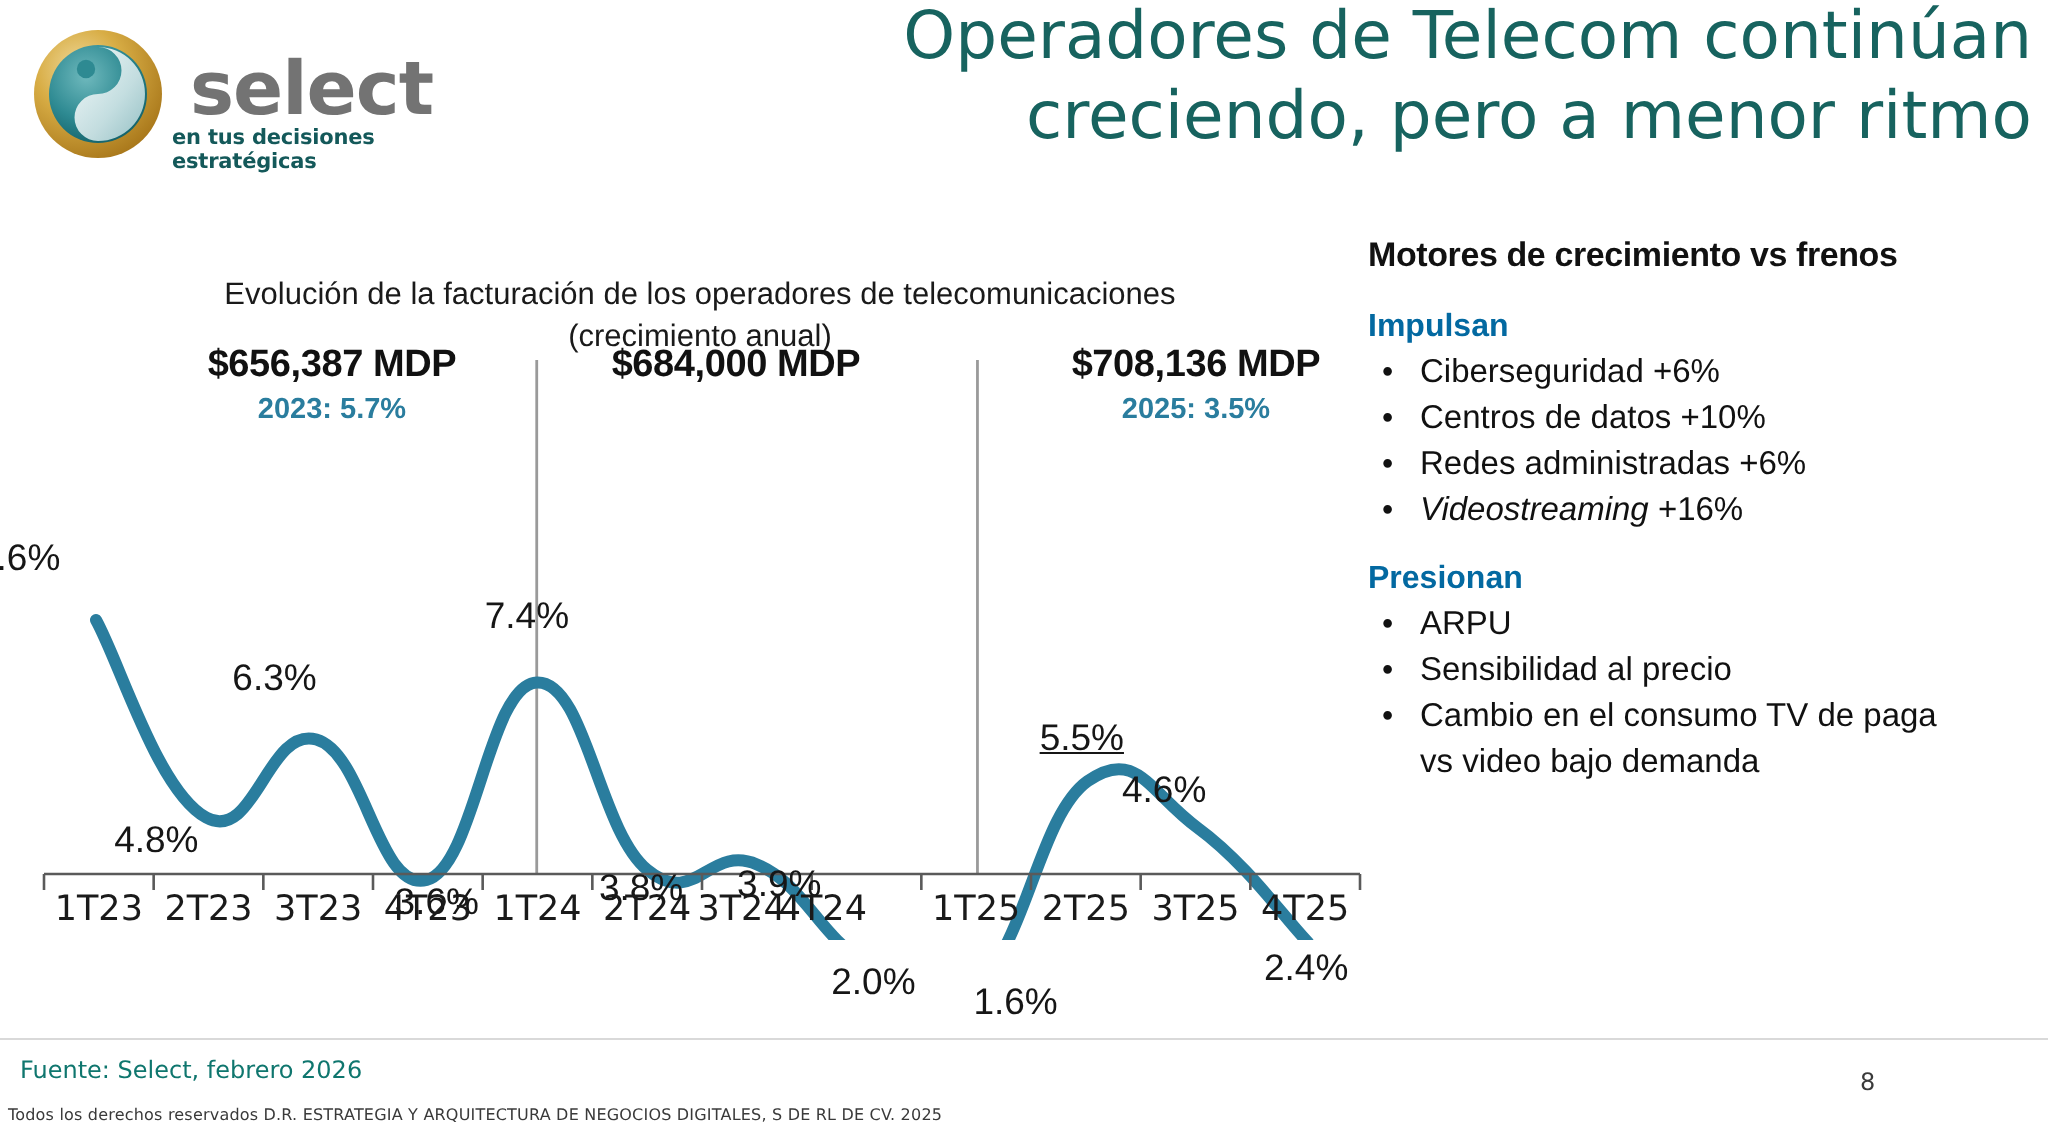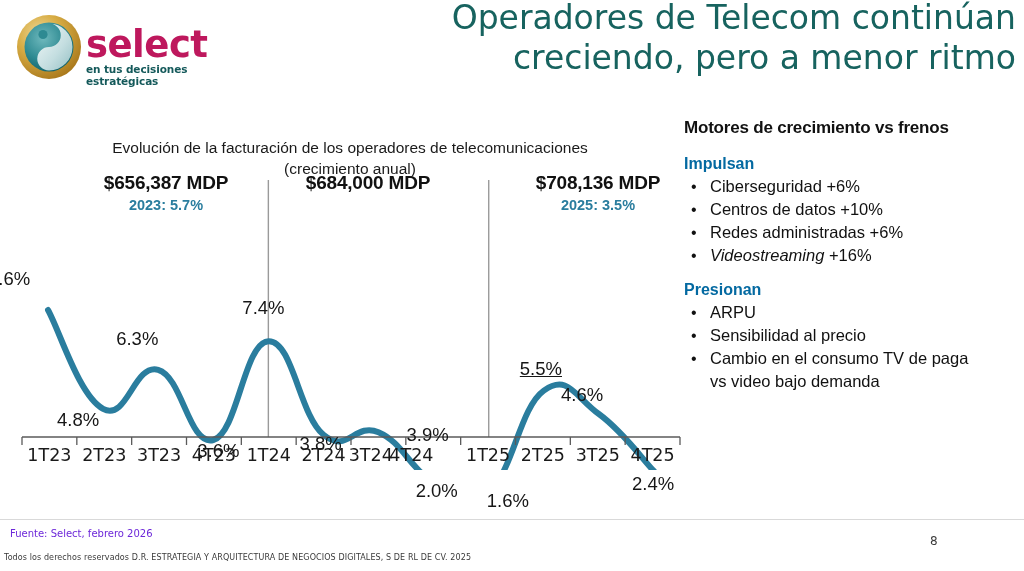--- a/index.html
+++ b/index.html
@@ -8,22 +8,22 @@
     font-family:"Liberation Sans", sans-serif;
     color:#1a1a1a;position:relative;overflow:hidden;
   }
   .slide{position:absolute;inset:0;}
 
   
   .logo-wrap{position:absolute;left:14px;top:10px;width:210px;height:72px;}
   .logo-mark{position:absolute;left:0;top:2px;width:70px;height:70px;}
   .logo-text{position:absolute;left:72px;top:16px;}
   .logo-word{
-    font-size:37px;font-weight:bold;color:#be185d;letter-spacing:-0.5px;
-    line-height:38px;font-family:"DejaVu Sans", sans-serif;
+    font-size:37px;font-weight:bold;color:#737373;letter-spacing:-0.5px;
+    line-height:38px;font-family:"DejaVu Sans", sans-serif;margin-left:9px;
   }
   .logo-tag{
     font-size:10.5px;font-weight:bold;color:#14595a;
     margin-top:-1px;letter-spacing:-0.1px;
     font-family:"DejaVu Sans", sans-serif;
   }
 
   .title{
     position:absolute;right:8px;top:-2px;width:620px;
     text-align:right;color:#17635f;
@@ -76,21 +76,21 @@
     position:absolute;left:7px;top:0;font-size:16px;line-height:23px;color:#111;
   }
   .panel li .ital{font-style:italic;}
   .panel li .cont{display:block;padding-left:0;}
 
   
   .footer-rule{
     position:absolute;left:0;top:519px;width:1024px;height:1px;background:#d9d9d9;
   }
   .footer-src{
-    position:absolute;left:10px;top:528px;font-size:10px;color:#6d28d9;
+    position:absolute;left:10px;top:528px;font-size:12px;color:#0f766e;
     font-family:"DejaVu Sans", sans-serif;
   }
   .footer-fine{
     position:absolute;left:4px;top:553px;font-size:8px;color:#3a3a3a;
     letter-spacing:0.1px;font-family:"DejaVu Sans", sans-serif;
   }
   .page-num{
     position:absolute;left:930px;top:534px;font-size:12px;color:#3a3a3a;
     font-family:"DejaVu Sans", sans-serif;
   }
@@ -183,21 +183,21 @@
             <line x1="680" x2="680" y1="327" y2="335" stroke="#5a5a5a" stroke-width="1.3"></line>
           </g>
       </svg>
       <div id="point-labels">
           <div class="dlabel" style="left: -12px; top: 158px;">8.6%</div>
           <div class="dlabel" style="left: 57.0909px; top: 298.8px;">4.8%</div>
           <div class="dlabel" style="left: 116.182px; top: 217.8px;">6.3%</div>
           <div class="dlabel" style="left: 197.273px; top: 330px;">3.6%</div>
           <div class="dlabel" style="left: 242.364px; top: 187.2px;">7.4%</div>
           <div class="dlabel" style="left: 299.455px; top: 322.8px;">3.8%</div>
-          <div class="dlabel" style="left: 368.545px; top: 314px; margin-left: 38px;">3.9%</div>
+          <div class="dlabel" style="left: 368.545px; top: 321px;">3.9%</div>
           <div class="dlabel" style="left: 415.636px; top: 369.6px;">2.0%</div>
           <div class="dlabel" style="left: 486.727px; top: 380px;">1.6%</div>
           <div class="dlabel" style="left: 519.818px; top: 248px; text-decoration: underline;">5.5%</div>
           <div class="dlabel" style="left: 561px; top: 274px;">4.6%</div>
           <div class="dlabel" style="left: 632px; top: 363.2px;">2.4%</div>
         </div>
     </div>
 
     <div class="xlabels" id="xlabels">
         <div class="xlab" style="left: 22px; width: 54.8333px;">1T23</div>

